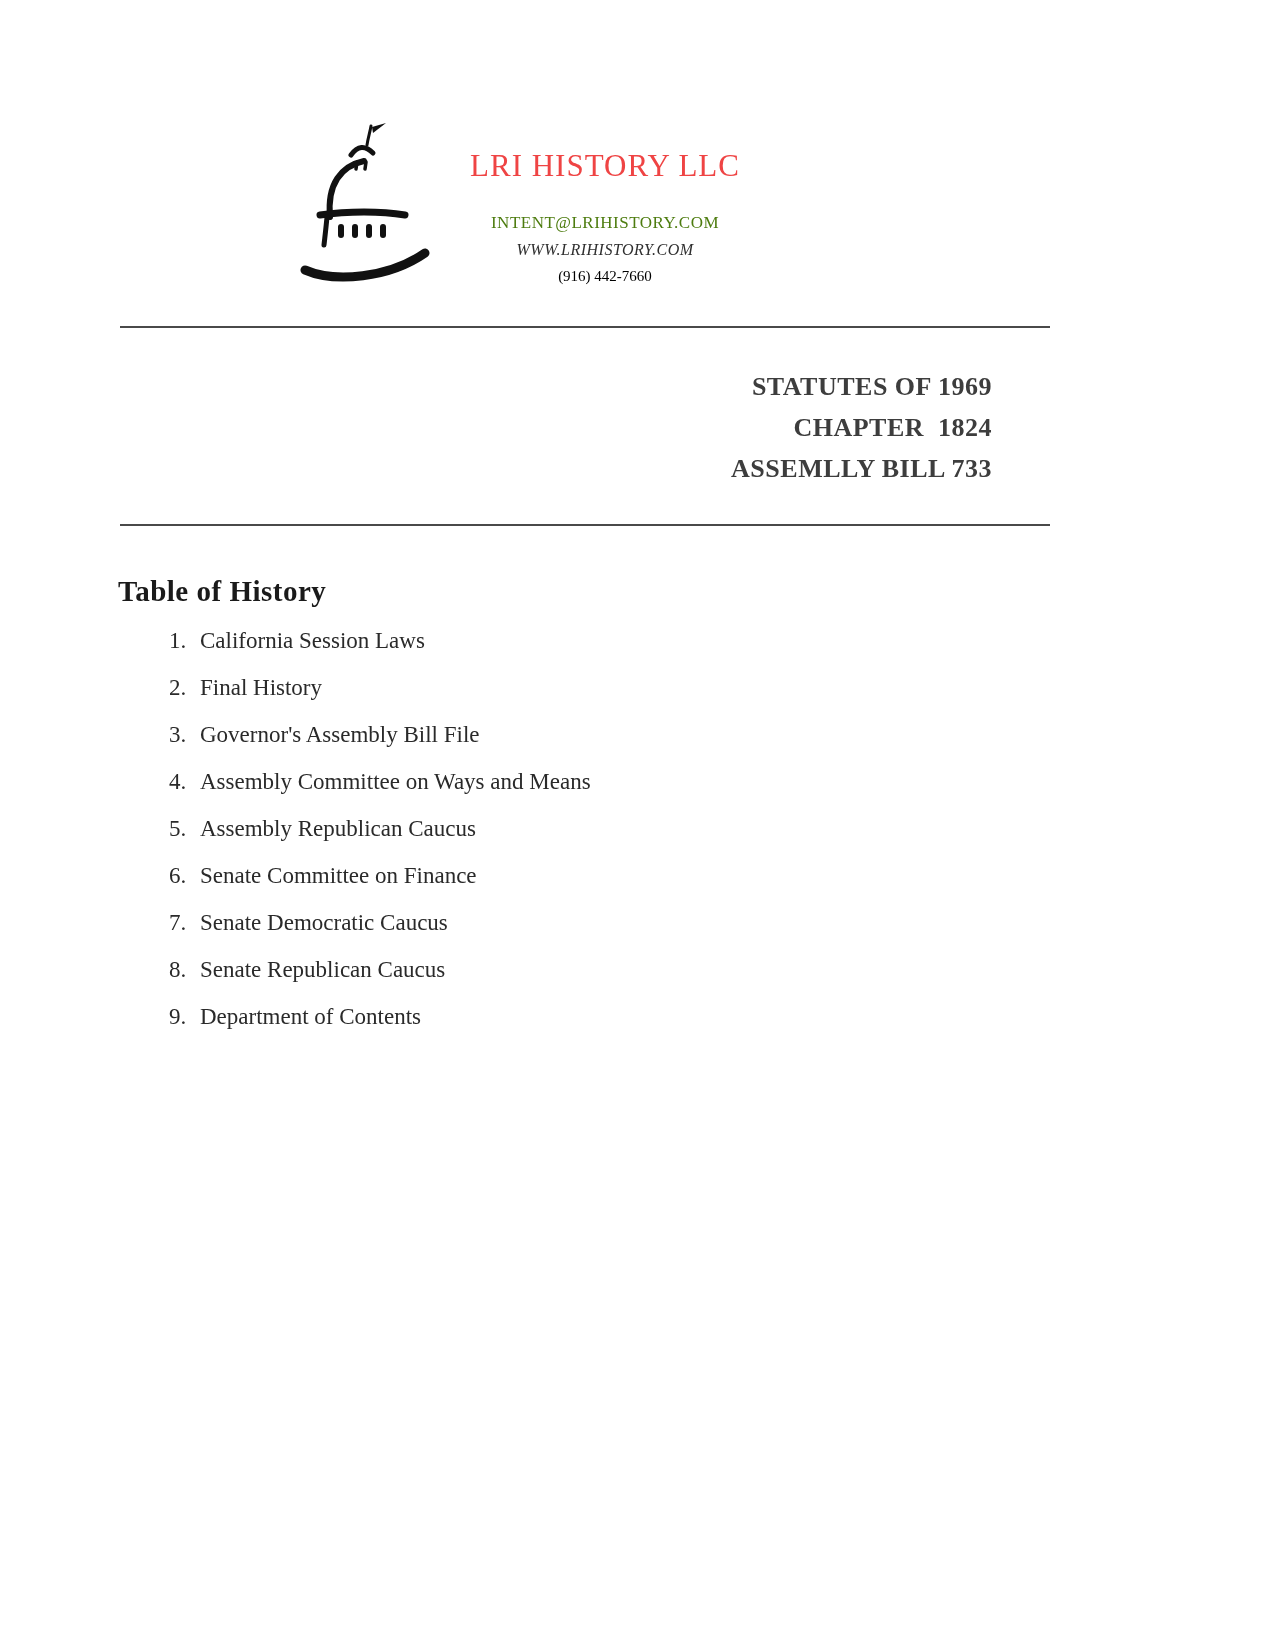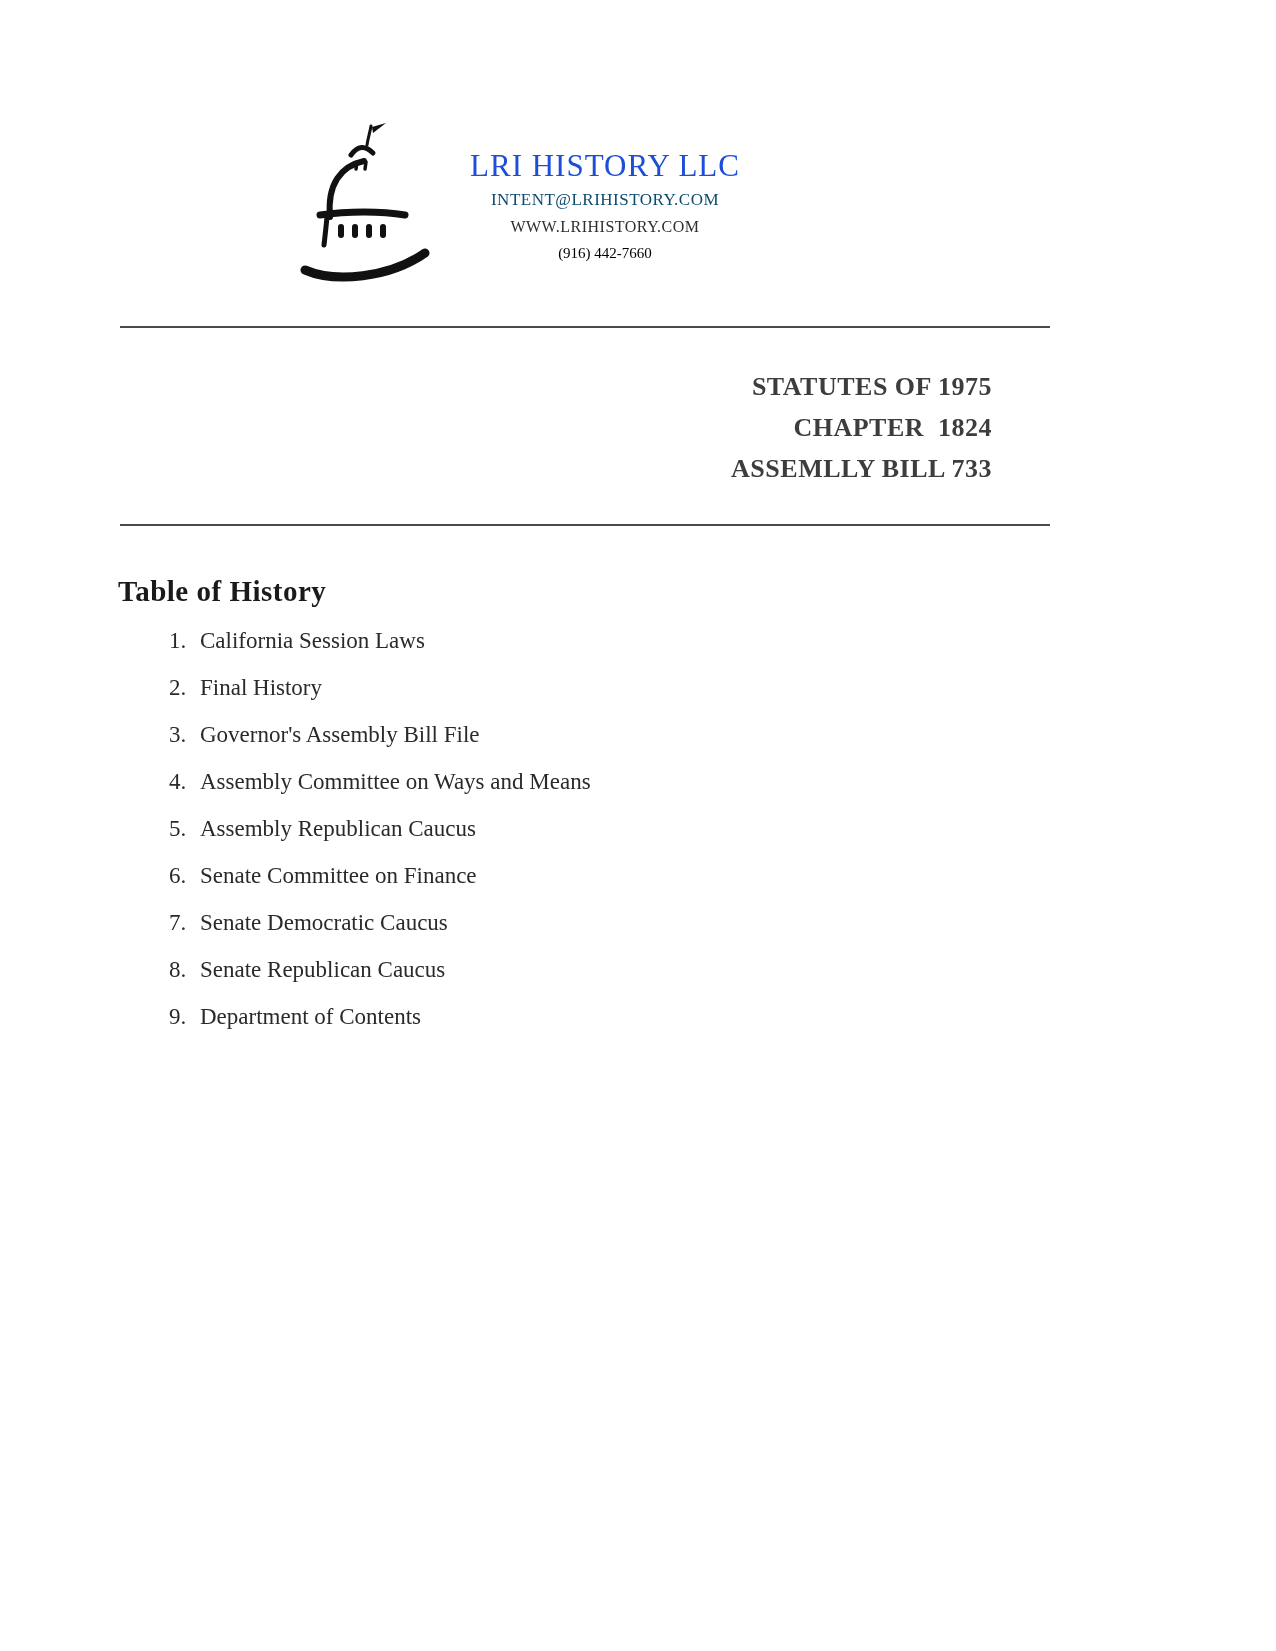--- a/index.html
+++ b/index.html
@@ -28,34 +28,35 @@
   .header-text {
     position: absolute;
     left: 440px;
     top: 148px;
     width: 330px;
     text-align: center;
   }
   .company-name {
     font-size: 31px;
     letter-spacing: 1px;
-    color: #1d4ed8;
+    color: #ef4444;
     white-space: nowrap;
   }
   .company-email {
-    margin-top: 6px;
+    margin-top: 29px;
     font-size: 17px;
     letter-spacing: 0.5px;
-    color: #0c4a6e;
+    color: #4d7c0f;
   }
   .company-website {
     margin-top: 8px;
     font-size: 16px;
     letter-spacing: 0.5px;
     color: #2e2e2e;
+    font-style: italic;
   }
   .company-phone {
     margin-top: 9px;
     font-size: 15px;
     color: #000000;
   }
 
   .rule {
     position: absolute;
     left: 120px;
@@ -143,21 +144,21 @@
   <div class="header-text">
     <div class="company-name">LRI HISTORY LLC</div>
     <div class="company-email">INTENT@LRIHISTORY.COM</div>
     <div class="company-website">WWW.LRIHISTORY.COM</div>
     <div class="company-phone">(916) 442-7660</div>
   </div>
 
   <hr class="rule rule-top">
 
   <div class="title-block">
-    <div class="title-line">STATUTES OF 1975</div>
+    <div class="title-line">STATUTES OF 1969</div>
     <div class="title-line">CHAPTER  1824</div>
     <div class="title-line">ASSEMLLY BILL 733</div>
   </div>
 
   <hr class="rule rule-bottom">
 
   <h1 class="toc-heading">Table of History</h1>
 
   <ol class="toc-list">
     <li>California Session Laws</li>

